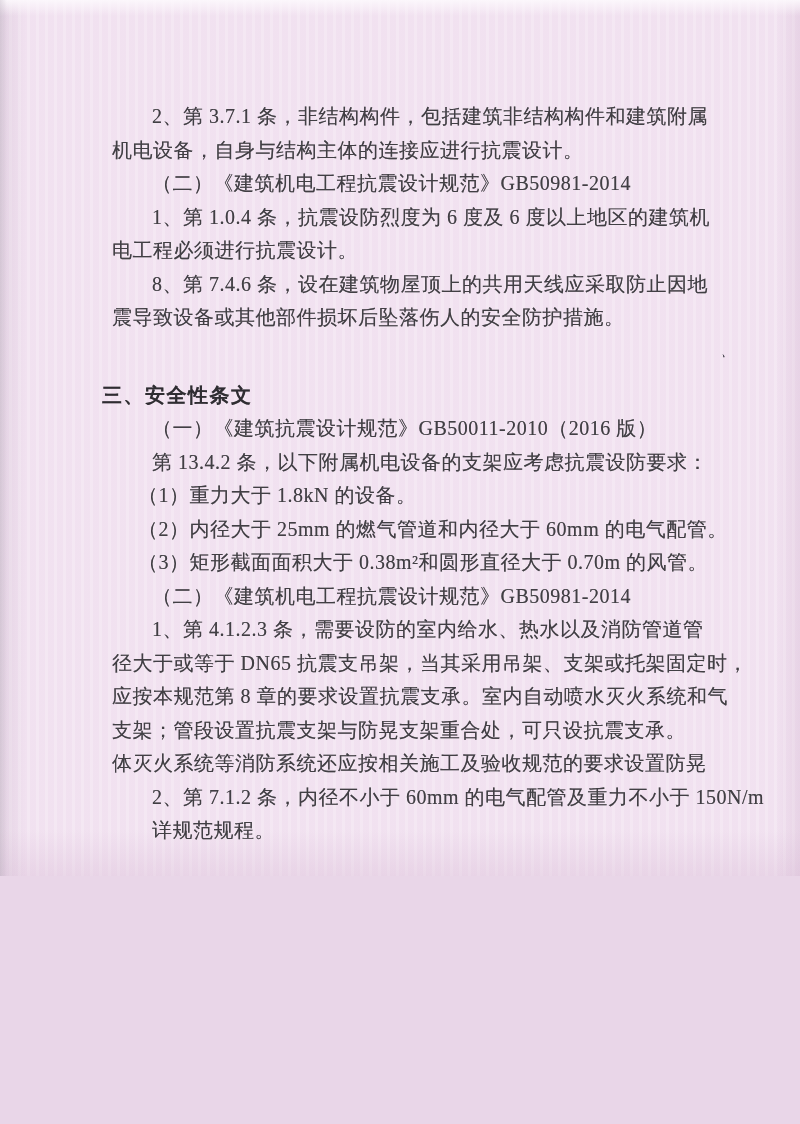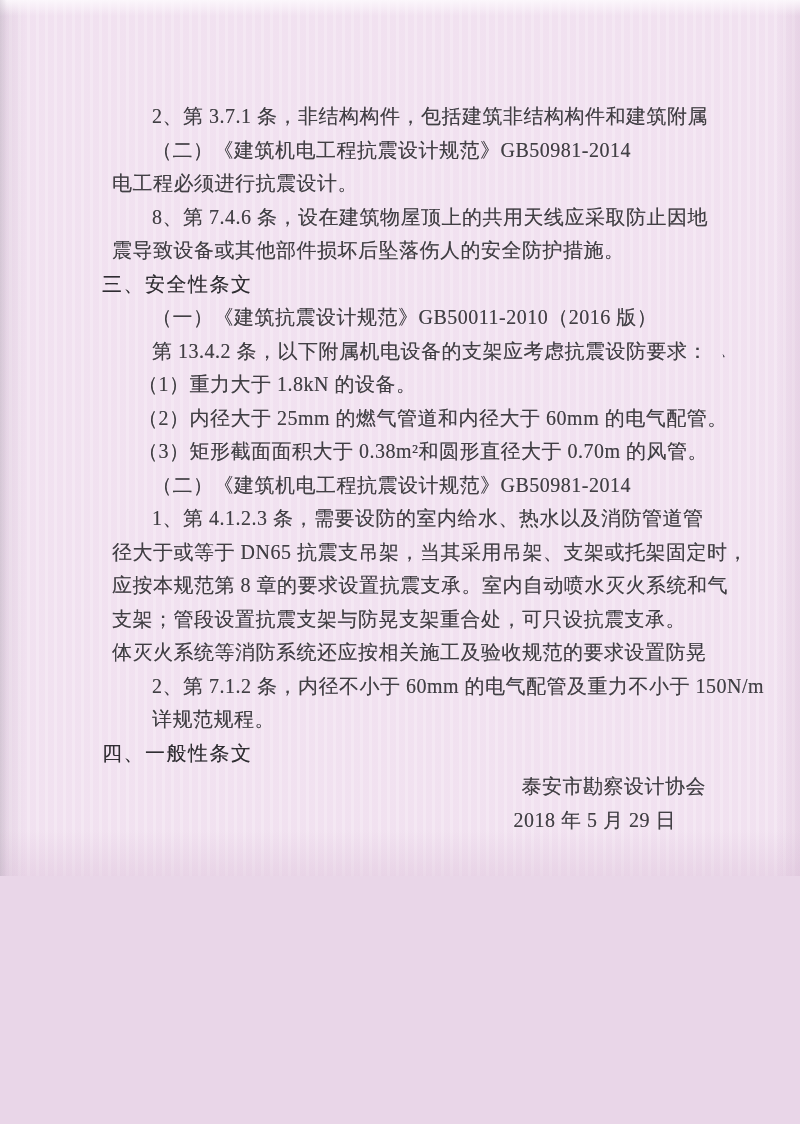--- a/index.html
+++ b/index.html
@@ -15,45 +15,47 @@
       #f2e3f1;}
   .page::before{content:"";position:absolute;left:0;top:0;bottom:0;width:7px;
       background:linear-gradient(90deg,rgba(160,150,165,.25),rgba(160,150,165,0));}
   .doc{position:absolute;left:112px;top:100px;width:612px;
        font-size:20px;line-height:33.5px;color:#413f44;letter-spacing:.5px;
        text-shadow:0 0 .6px rgba(65,63,68,.55);}
   .para{margin:0;}
   .line{display:block;white-space:pre;}
   .body .first{padding-left:40px;}
   .item .first{padding-left:26px;}
-  .heading{font-weight:normal;color:#2f2d32;}
+  .heading{font-weight:bold;color:#2f2d32;margin-top:44px;}
   .heading .line{margin-left:-10px;letter-spacing:1.5px;}
   .sig{text-align:right;}
   .sig-name{padding-right:18px;}
   .sig-date{padding-right:48px;text-align:right;}
   .stray{position:absolute;left:722px;top:344px;color:#4a4850;font-size:13px;
          transform:rotate(18deg);text-shadow:0 0 .5px #4a4850;}
   .seal{position:absolute;left:496px;top:920px;width:200px;height:200px;
         mix-blend-mode:multiply;opacity:.93;filter:blur(.3px);}
   .seal text{font-family:"Liberation Serif","DejaVu Serif",serif;font-weight:bold;}
 </style>
 </head>
 <body>
 
 <div class="page">
 
   <div class="doc">
     <div id="paras">
         <p class="para body">
           <span class="line first">2、第 3.7.1 条，非结构构件，包括建筑非结构构件和建筑附属</span>
+          <span class="line">机电设备，自身与结构主体的连接应进行抗震设计。</span>
         </p>
         <p class="para body">
           <span class="line first">（二）《建筑机电工程抗震设计规范》GB50981-2014</span>
         </p>
         <p class="para body">
+          <span class="line first">1、第 1.0.4 条，抗震设防烈度为 6 度及 6 度以上地区的建筑机</span>
           <span class="line">电工程必须进行抗震设计。</span>
         </p>
         <p class="para body">
           <span class="line first">8、第 7.4.6 条，设在建筑物屋顶上的共用天线应采取防止因地</span>
           <span class="line">震导致设备或其他部件损坏后坠落伤人的安全防护措施。</span>
         </p>
         <p class="para heading">
           <span class="line first">三、安全性条文</span>
         </p>
         <p class="para body">

